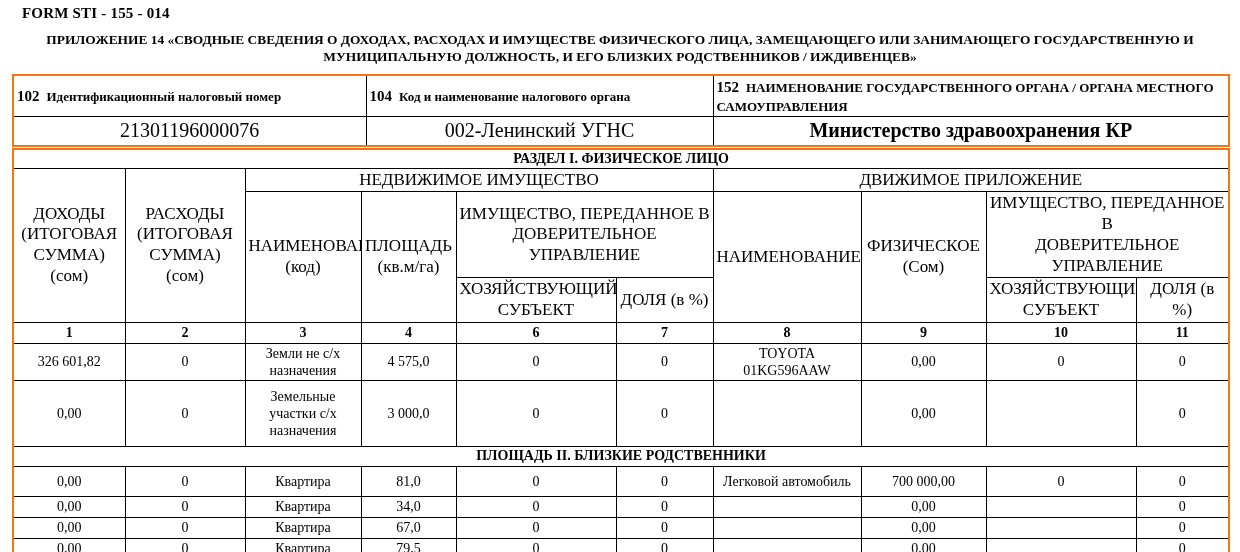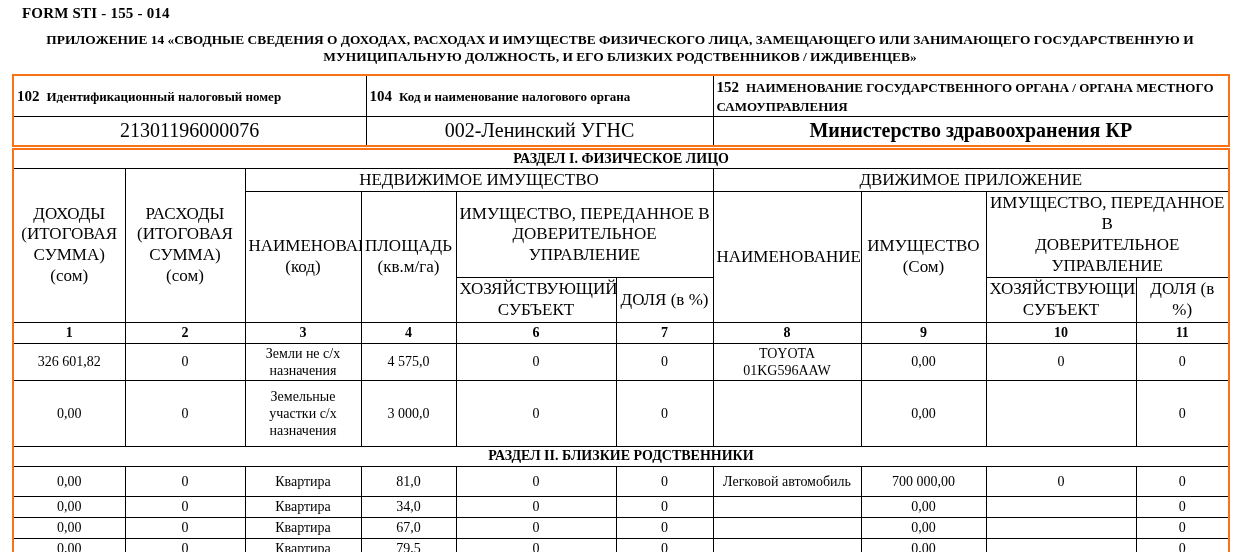--- a/index.html
+++ b/index.html
@@ -110,21 +110,21 @@
       <td colspan="4" class="col-h">ДВИЖИМОЕ ПРИЛОЖЕНИЕ</td>
     </tr>
     <tr class="hrow2">
       <td rowspan="2" class="col-h">НАИМЕНОВАНИЕ
 (код)</td>
       <td rowspan="2" class="col-h">ПЛОЩАДЬ
 (кв.м/га)</td>
       <td colspan="2" class="col-h">ИМУЩЕСТВО, ПЕРЕДАННОЕ В
 ДОВЕРИТЕЛЬНОЕ УПРАВЛЕНИЕ</td>
       <td rowspan="2" class="col-h">НАИМЕНОВАНИЕ</td>
-      <td rowspan="2" class="col-h">ИМУЩЕСТВО (Сом)</td>
+      <td rowspan="2" class="col-h">ФИЗИЧЕСКОЕ (Сом)</td>
       <td colspan="2" class="col-h">ИМУЩЕСТВО, ПЕРЕДАННОЕ В
 ДОВЕРИТЕЛЬНОЕ УПРАВЛЕНИЕ</td>
     </tr>
     <tr class="hrow3">
       <td class="col-h">ХОЗЯЙСТВУЮЩИЙ
 СУБЪЕКТ</td>
       <td class="col-h">ДОЛЯ (в %)</td>
       <td class="col-h">ХОЗЯЙСТВУЮЩИЙ
 СУБЪЕКТ</td>
       <td class="col-h">ДОЛЯ (в %)</td>
@@ -166,21 +166,21 @@
       <td>3 000,0</td>
       <td>0</td>
       <td>0</td>
       <td></td>
       <td>0,00</td>
       <td></td>
       <td>0</td>
     </tr>
 
     <tr class="sec2">
-      <td colspan="10" class="sec-h">РАЗДЕЛ II. БЛИЗКИЕ РОДСТВЕННИКИ</td>
+      <td colspan="10" class="sec-h">ПЛОЩАДЬ II. БЛИЗКИЕ РОДСТВЕННИКИ</td>
     </tr>
 
     <tr class="data d3">
       <td>0,00</td>
       <td>0</td>
       <td>Квартира</td>
       <td>81,0</td>
       <td>0</td>
       <td>0</td>
       <td>Легковой автомобиль</td>

